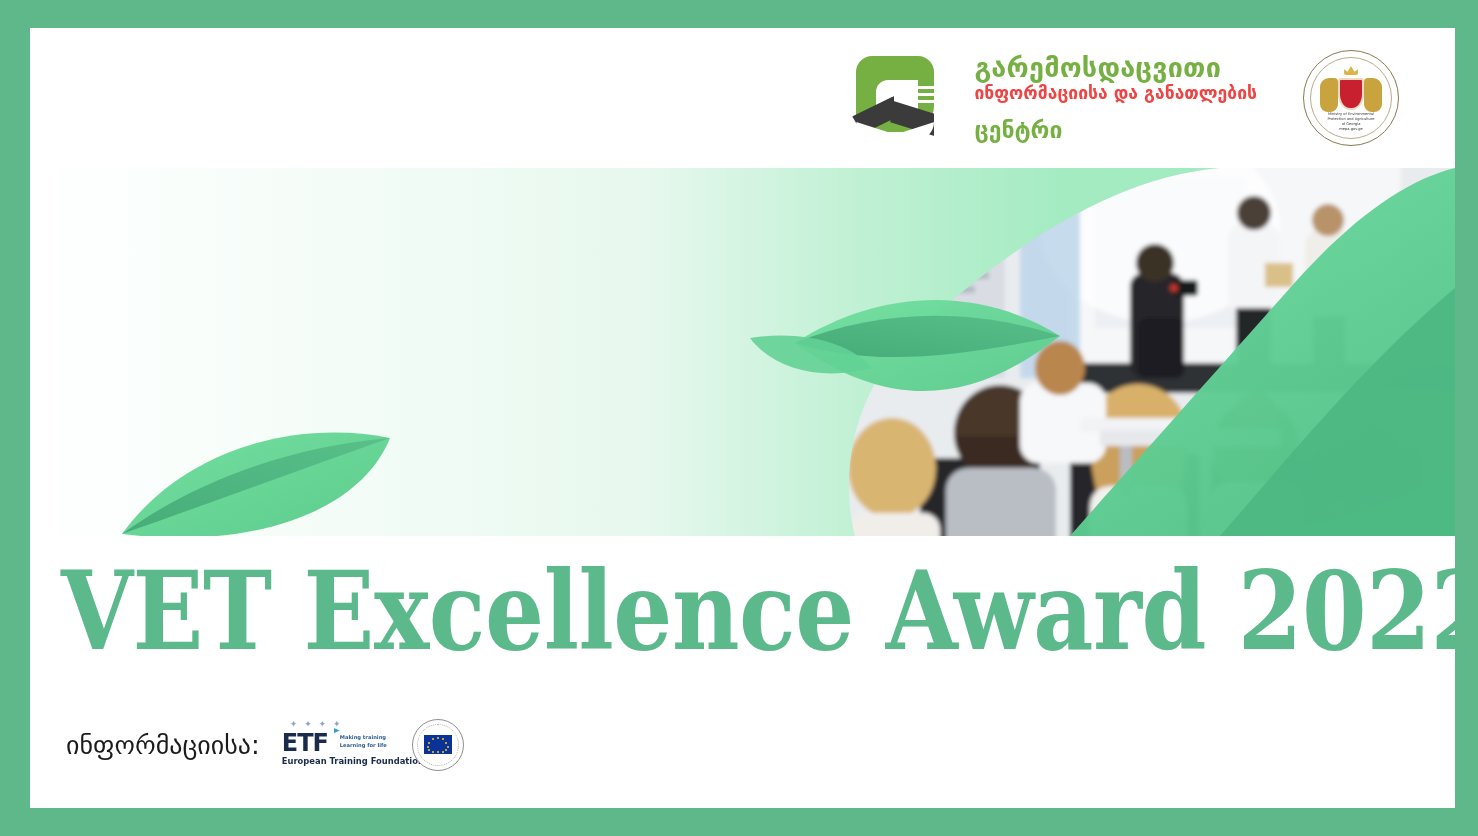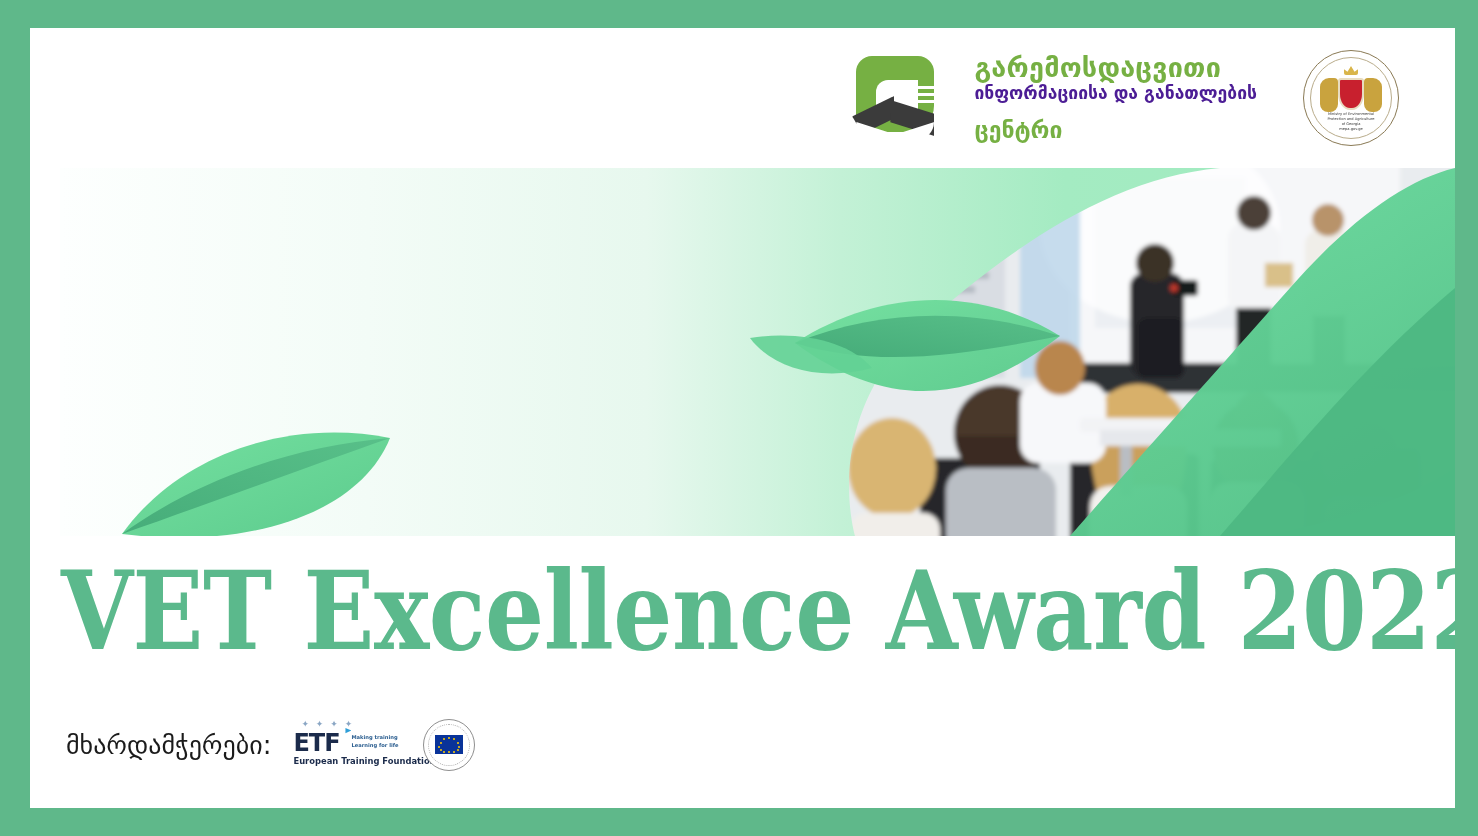--- a/index.html
+++ b/index.html
@@ -115,21 +115,21 @@
   }
   .org-text { line-height: 1.05; }
   .org-l1 {
     color: #76B043;
     font-weight: bold;
     font-size: 27px;
     letter-spacing: 0.2px;
     white-space: nowrap;
   }
   .org-l2 {
-    color: #4c1d95;
+    color: #ef4444;
     font-weight: bold;
     font-size: 17.5px;
     white-space: nowrap;
     margin-top: 2px;
   }
   .org-l3 {
     color: #76B043;
     font-weight: bold;
     font-size: 23px;
     white-space: nowrap;
@@ -532,21 +532,21 @@
       </svg>
     </div>
 
     <div class="title-band">
       <h1 class="poster-title">VET Excellence Award 2022</h1>
     </div>
 
     <div class="footer-white"></div>
 
     <div class="supporters">
-      <div class="supporters-label">მხარდამჭერები:</div>
+      <div class="supporters-label">ინფორმაციისა:</div>
 
       <div class="etf-logo">
         <div class="etf-stars">✦&nbsp;✦&nbsp;✦&nbsp;✦</div>
         <div class="etf-word">ETF</div>
         <div class="etf-flag"></div>
         <div class="etf-tag">
           <div>Making training</div>
           <div>Learning for life</div>
         </div>
         <div class="etf-sub">European Training Foundation</div>

